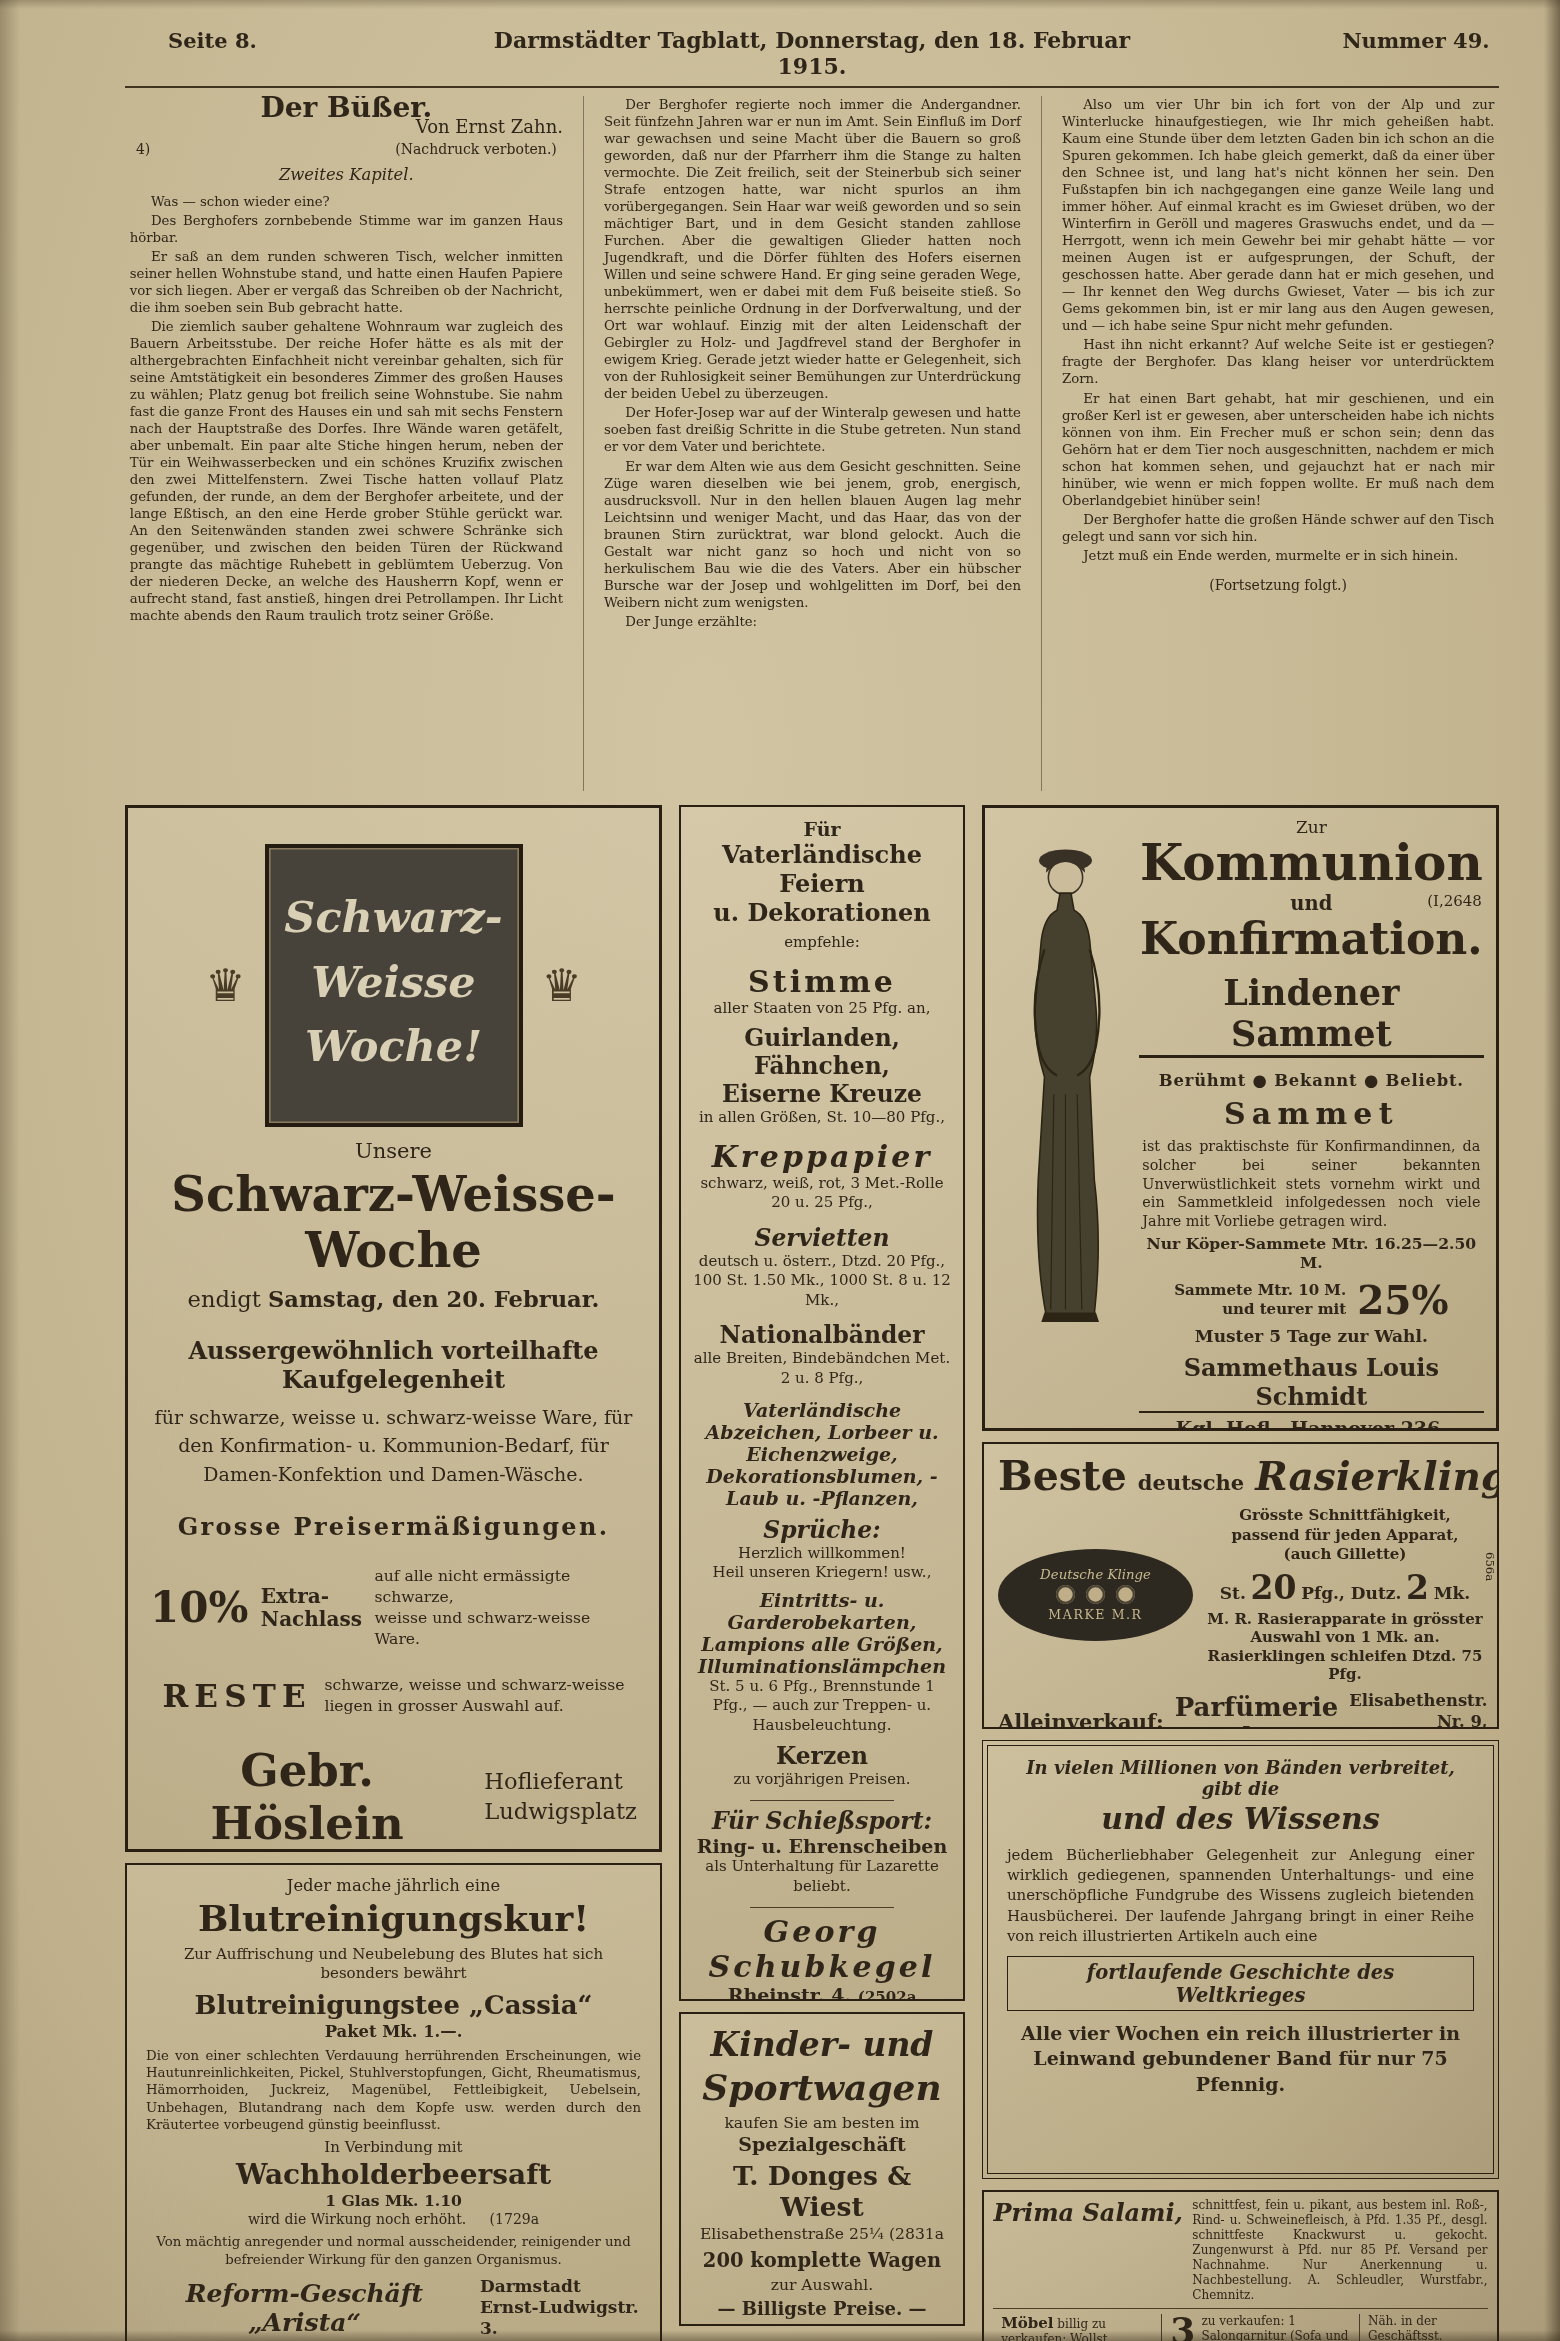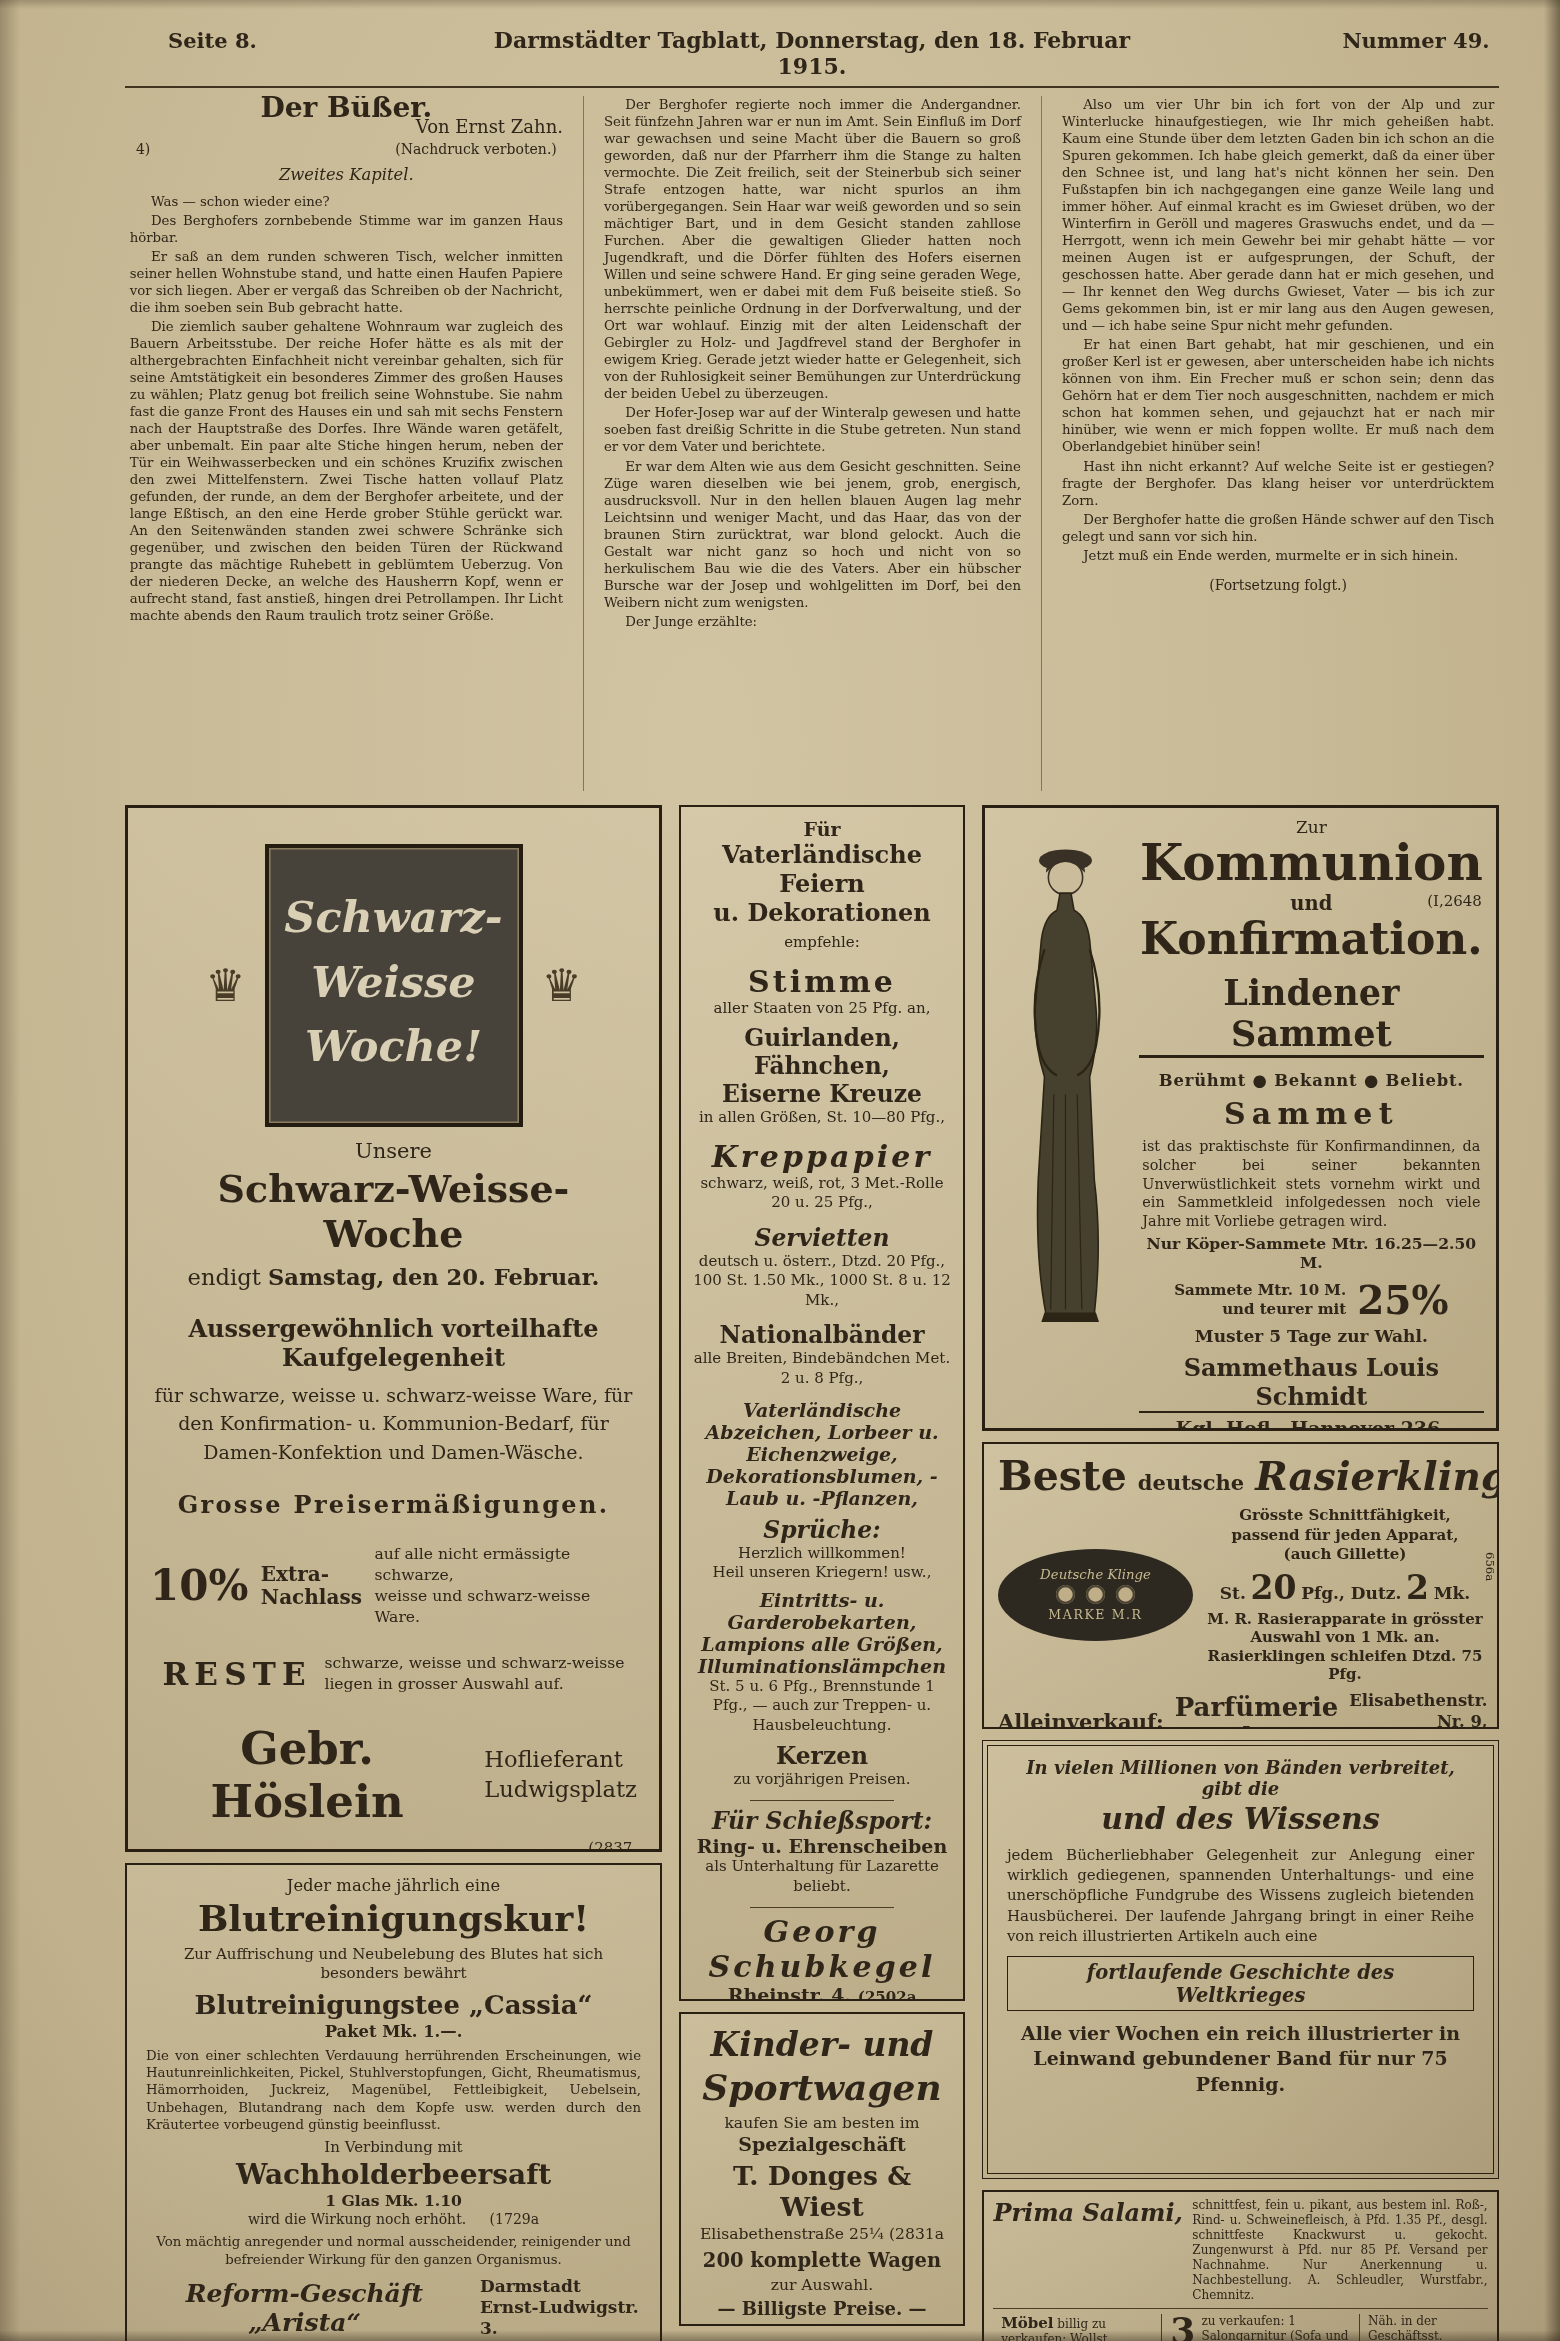--- a/index.html
+++ b/index.html
@@ -57,21 +57,21 @@
     background:linear-gradient(155deg, rgba(252,246,228,0.10), rgba(110,92,62,0.10)); }
 
   
   .sw { height:1047px; text-align:center; padding:14px 22px; }
   .sw-poster-row { display:flex; align-items:center; justify-content:center; gap:19px; margin-top:22px; }
   .crown { font-size:45px; color:#4a3d28; line-height:1; }
   .sw-poster { width:258px; border:4.7px solid #241c10; background:#47423a; color:#d9cfb4;
     padding:37px 6.2px 44px; box-shadow:0 0 0 1.6px #8b7c5f inset; }
   .sw-poster .pl { font-size:43px; font-weight:bold; font-style:italic; line-height:1.5; }
   .sw-unsere { font-size:21px; margin-top:12.5px; }
-  .sw-head { font-size:38px; font-weight:bold; margin-top:3.1px; }
+  .sw-head { font-size:48px; font-weight:bold; margin-top:3.1px; }
   .sw-endigt { font-size:22.6px; margin-top:8px; }
   .sw-endigt b { font-weight:bold; }
   .sw-offer { font-size:24px; font-weight:bold; margin-top:23.4px; }
   .sw-detail { font-size:19px; line-height:1.5; margin-top:9.4px; }
   .sw-gross { font-size:24px; font-weight:bold; letter-spacing:2.3px; margin-top:23.4px; }
   .sw-row { display:flex; align-items:center; justify-content:center; gap:12.5px; margin-top:25px; text-align:left; }
   .sw-pct { font-size:42px; font-weight:bold; }
   .sw-extra { font-size:20px; font-weight:bold; line-height:1.15; }
   .sw-dtext { font-size:15.6px; line-height:1.35; }
   .sw-reste-word { font-size:31px; font-weight:bold; letter-spacing:6.2px; }
@@ -225,22 +225,22 @@
         <p>Die ziemlich sauber gehaltene Wohnraum war zugleich des Bauern Arbeitsstube. Der reiche Hofer hätte es als mit der althergebrachten Einfachheit nicht vereinbar gehalten, sich für seine Amtstätigkeit ein besonderes Zimmer des großen Hauses zu wählen; Platz genug bot freilich seine Wohnstube. Sie nahm fast die ganze Front des Hauses ein und sah mit sechs Fenstern nach der Hauptstraße des Dorfes. Ihre Wände waren getäfelt, aber unbemalt. Ein paar alte Stiche hingen herum, neben der Tür ein Weihwasserbecken und ein schönes Kruzifix zwischen den zwei Mittelfenstern. Zwei Tische hatten vollauf Platz gefunden, der runde, an dem der Berghofer arbeitete, und der lange Eßtisch, an den eine Herde grober Stühle gerückt war. An den Seitenwänden standen zwei schwere Schränke sich gegenüber, und zwischen den beiden Türen der Rückwand prangte das mächtige Ruhebett in geblümtem Ueberzug. Von der niederen Decke, an welche des Hausherrn Kopf, wenn er aufrecht stand, fast anstieß, hingen drei Petrollampen. Ihr Licht machte abends den Raum traulich trotz seiner Größe.</p>
       </div>
       <div class="col col2">
         <p>Der Berghofer regierte noch immer die Andergandner. Seit fünfzehn Jahren war er nun im Amt. Sein Einfluß im Dorf war gewachsen und seine Macht über die Bauern so groß geworden, daß nur der Pfarrherr ihm die Stange zu halten vermochte. Die Zeit freilich, seit der Steinerbub sich seiner Strafe entzogen hatte, war nicht spurlos an ihm vorübergegangen. Sein Haar war weiß geworden und so sein mächtiger Bart, und in dem Gesicht standen zahllose Furchen. Aber die gewaltigen Glieder hatten noch Jugendkraft, und die Dörfer fühlten des Hofers eisernen Willen und seine schwere Hand. Er ging seine geraden Wege, unbekümmert, wen er dabei mit dem Fuß beiseite stieß. So herrschte peinliche Ordnung in der Dorfverwaltung, und der Ort war wohlauf. Einzig mit der alten Leidenschaft der Gebirgler zu Holz- und Jagdfrevel stand der Berghofer in ewigem Krieg. Gerade jetzt wieder hatte er Gelegenheit, sich von der Ruhlosigkeit seiner Bemühungen zur Unterdrückung der beiden Uebel zu überzeugen.</p>
         <p>Der Hofer-Josep war auf der Winteralp gewesen und hatte soeben fast dreißig Schritte in die Stube getreten. Nun stand er vor dem Vater und berichtete.</p>
         <p>Er war dem Alten wie aus dem Gesicht geschnitten. Seine Züge waren dieselben wie bei jenem, grob, energisch, ausdrucksvoll. Nur in den hellen blauen Augen lag mehr Leichtsinn und weniger Macht, und das Haar, das von der braunen Stirn zurücktrat, war blond gelockt. Auch die Gestalt war nicht ganz so hoch und nicht von so herkulischem Bau wie die des Vaters. Aber ein hübscher Bursche war der Josep und wohlgelitten im Dorf, bei den Weibern nicht zum wenigsten.</p>
         <p>Der Junge erzählte:</p>
       </div>
       <div class="col col3">
         <p>Also um vier Uhr bin ich fort von der Alp und zur Winterlucke hinaufgestiegen, wie Ihr mich geheißen habt. Kaum eine Stunde über dem letzten Gaden bin ich schon an die Spuren gekommen. Ich habe gleich gemerkt, daß da einer über den Schnee ist, und lang hat's nicht können her sein. Den Fußstapfen bin ich nachgegangen eine ganze Weile lang und immer höher. Auf einmal kracht es im Gwieset drüben, wo der Winterfirn in Geröll und mageres Graswuchs endet, und da — Herrgott, wenn ich mein Gewehr bei mir gehabt hätte — vor meinen Augen ist er aufgesprungen, der Schuft, der geschossen hatte. Aber gerade dann hat er mich gesehen, und — Ihr kennet den Weg durchs Gwieset, Vater — bis ich zur Gems gekommen bin, ist er mir lang aus den Augen gewesen, und — ich habe seine Spur nicht mehr gefunden.</p>
+        <p>Hast ihn nicht erkannt? Auf welche Seite ist er gestiegen? fragte der Berghofer. Das klang heiser vor unterdrücktem Zorn.</p>
         <p>Er hat einen Bart gehabt, hat mir geschienen, und ein großer Kerl ist er gewesen, aber unterscheiden habe ich nichts können von ihm. Ein Frecher muß er schon sein; denn das Gehörn hat er dem Tier noch ausgeschnitten, nachdem er mich schon hat kommen sehen, und gejauchzt hat er nach mir hinüber, wie wenn er mich foppen wollte. Er muß nach dem Oberlandgebiet hinüber sein!</p>
-        <p>Hast ihn nicht erkannt? Auf welche Seite ist er gestiegen? fragte der Berghofer. Das klang heiser vor unterdrücktem Zorn.</p>
         <p>Der Berghofer hatte die großen Hände schwer auf den Tisch gelegt und sann vor sich hin.</p>
         <p>Jetzt muß ein Ende werden, murmelte er in sich hinein.</p>
         <p class="nv-end">(Fortsetzung folgt.)</p>
       </div>
     </section>
 
     <section class="ads">
 
       <div class="ad-col left">
 

